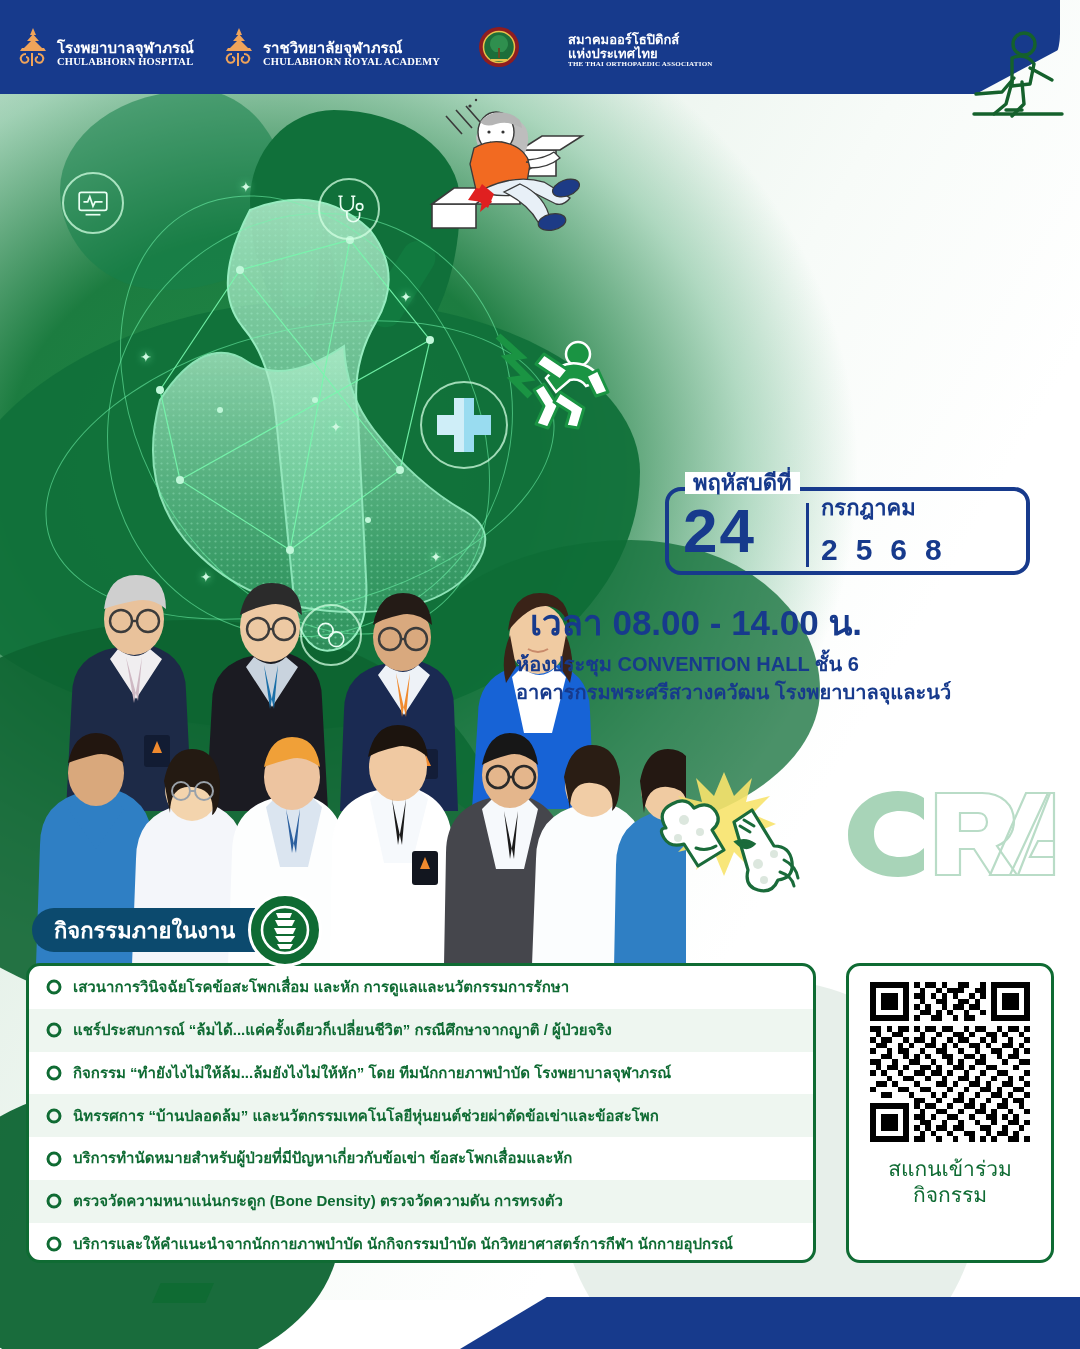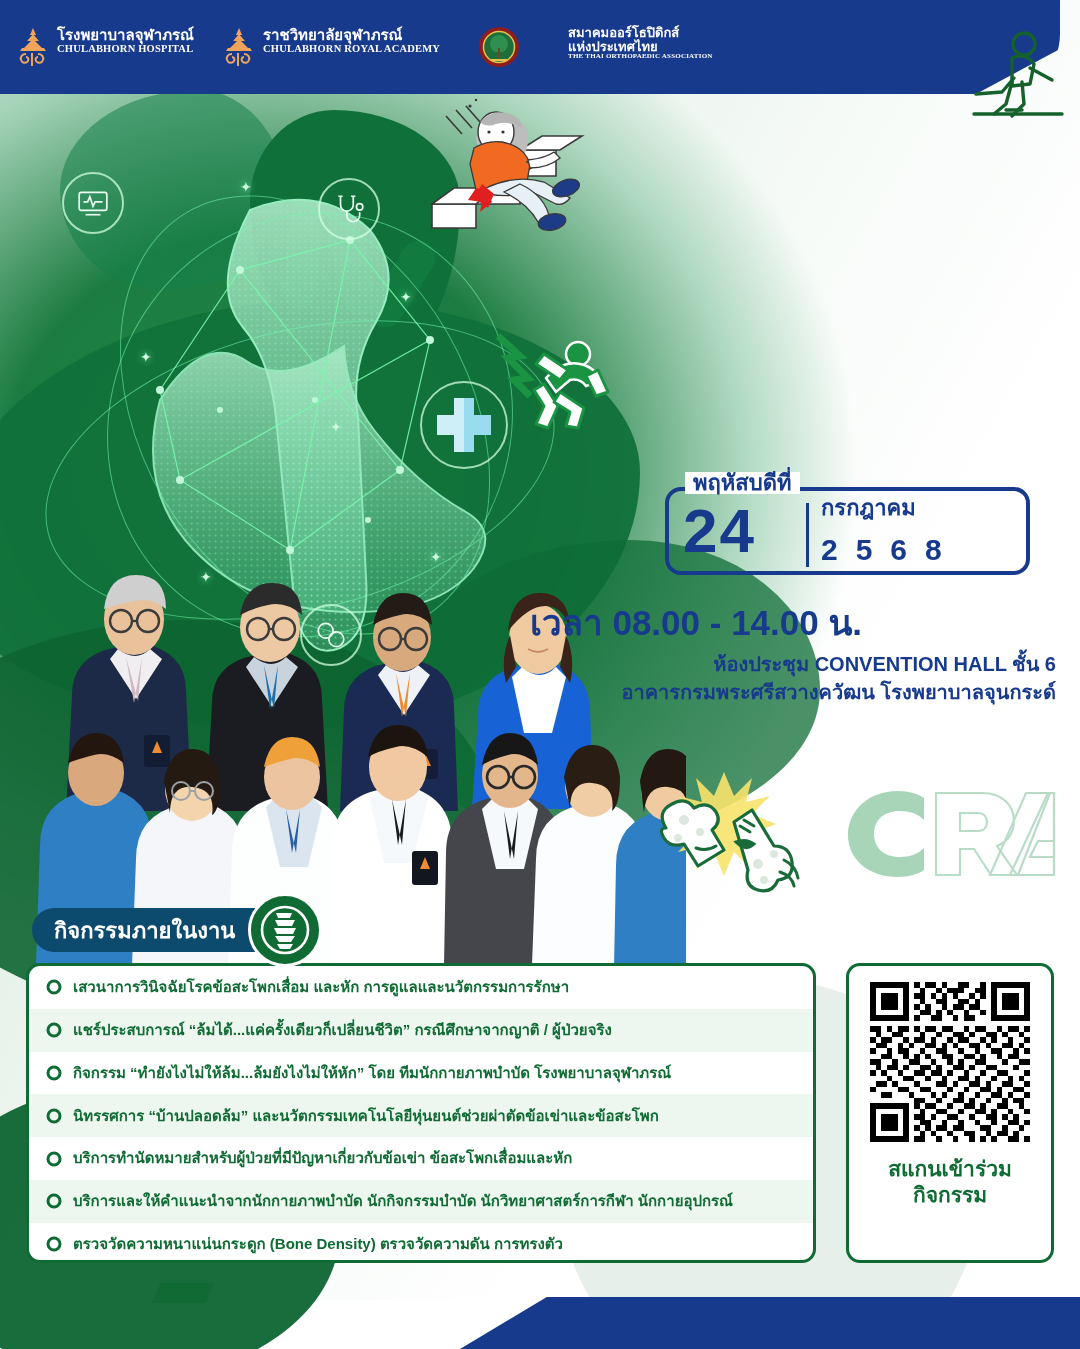--- a/index.html
+++ b/index.html
@@ -52,21 +52,21 @@
   }
   .topbar .navy {
     position:absolute; left:0; top:0; width:525px; height:94px; background:#173a8c;
   }
   .topbar .navy2 {
     position:absolute; left:460px; top:0; width:600px; height:94px; background:#173a8c;
     border-bottom-right-radius:60px;
     clip-path:polygon(0 0,100% 0,100% 52%, 86% 100%, 0 100%);
   }
   .logos { position:absolute; left:0; top:0; height:94px; display:flex; align-items:center; gap:0; z-index:7; }
-  .logo { display:flex; align-items:flex-start; gap:7px; }
+  .logo { display:flex; align-items:flex-end; gap:7px; }
   .logo .mark { width:34px; height:40px; flex:none; }
   .logo .txt { color:#fff; line-height:1.05; }
   .logo .th { font-size:15px; font-weight:bold; white-space:nowrap; }
   .logo .en { font-size:10.5px; font-weight:bold; letter-spacing:.2px; white-space:nowrap;
               font-family:"Liberation Serif","DejaVu Serif",serif; }
   .logo1 { margin-left:16px; }
   .logo2 { margin-left:28px; }
   .logo3 { margin-left:38px;gap:48px; }
   .logo3 .th { font-size:13px; }
   .logo3 .en { font-size:7px; }
@@ -94,21 +94,21 @@
     position:absolute; left:14px; top:4px; color:#173a8c; font-size:62px; font-weight:bold;
     line-height:1.15; letter-spacing:2px;
   }
   .datebox .vline { position:absolute; left:137px; top:12px; width:3px; height:64px; background:#173a8c; }
   .datebox .mon { position:absolute; left:152px; top:6px; color:#173a8c; font-size:22px; font-weight:bold; line-height:1; }
   .datebox .yr  { position:absolute; left:152px; top:44px; color:#173a8c; font-size:30px; font-weight:bold;
                   letter-spacing:18px; line-height:1; }
 
   .timeline-txt { position:absolute; right:30px; top:604px; width:520px; text-align:left; z-index:5; }
   .timeline-txt .time { color:#173a8c; font-size:35px; font-weight:bold; line-height:1.1; }
-  .venue { position:absolute; right:24px; top:650px; width:540px; text-align:right; z-index:5; }
+  .venue { position:absolute; right:24px; top:650px; width:540px; text-align:left; z-index:5; }
   .venue div { color:#173a8c; font-size:20px; font-weight:bold; line-height:1.4; }
 
   
   .cra-logo { position:absolute; left:840px; top:785px; z-index:4; }
 
   
   .people { position:absolute; left:26px; top:545px; width:660px; height:420px; z-index:3; }
 
   
   .act-badge {
@@ -133,21 +133,21 @@
   .litem .bullet { flex:none; width:18px; height:18px; margin-right:10px; }
   .litem .txt { color:#0f6b33; font-size:15px; font-weight:bold; line-height:1.1; white-space:nowrap; }
 
   
   .qrpanel {
     position:absolute; left:846px; top:963px; width:208px; height:300px; z-index:6;
     background:#fff; border:3px solid #0f6b33; border-radius:14px;
     display:flex; flex-direction:column; align-items:center; padding-top:16px;
   }
   .qrimg { width:160px; height:160px; }
-  .qrcap { margin-top:14px; text-align:center; color:#0f6b33; font-size:21px; font-weight:bold; line-height:1.25; }
+  .qrcap { margin-top:14px; text-align:center; color:#0f6b33; font-size:21px; font-weight:normal; line-height:1.25; }
 
   
   .footer { position:absolute; left:0; top:1297px; width:1080px; height:52px; z-index:8; }
   .footer .navyr {
     position:absolute; right:0; top:0; width:620px; height:52px; background:#173a8c;
     clip-path:polygon(14% 0,100% 0,100% 100%,0 100%);
   }
   .foot-left { position:absolute; left:20px; top:0; height:52px; display:flex; align-items:center; gap:8px; }
   .foot-left .t { color:#173a8c; font-size:17px; font-weight:bold; white-space:nowrap; }
   .foot-left .sep { color:#8fa4cf; font-size:20px; }
@@ -371,21 +371,21 @@
     <div class="vline"></div>
     <div class="mon">กรกฎาคม</div>
     <div class="yr">2568</div>
   </div>
 
   <div class="timeline-txt">
     <div class="time">เวลา 08.00 - 14.00 น.</div>
   </div>
   <div class="venue">
     <div>ห้องประชุม CONVENTION HALL ชั้น 6</div>
-    <div>อาคารกรมพระศรีสวางควัฒน โรงพยาบาลจุนกระด์</div>
+    <div>อาคารกรมพระศรีสวางควัฒน โรงพยาบาลจุและนว์</div>
   </div>
 
   <svg style="position:absolute;left:648px;top:768px;z-index:4;" width="160" height="150" viewBox="0 0 160 150">
     <path d="M76 4 l10 24 l18 -18 l-6 24 l24 -6 l-18 18 l24 10 l-24 10 l18 18 l-24 -6 l6 24 l-18 -18 l-10 24 l-10 -24 l-18 18 l6 -24 l-24 6 l18 -18 l-24 -10 l24 -10 l-18 -18 l24 6 l-6 -24 l18 18z" fill="#f7e36b" opacity=".9"></path>
     <g fill="#fff" stroke="#1a6b3a" stroke-width="3.2" stroke-linejoin="round">
       <path d="M18 60 q-10 -16 6 -24 q14 -8 22 4 q14 -8 22 4 q6 10 -4 18 l12 20 l-26 16 l-14 -22 q-14 4 -20 -6 q-6 -10 2 -10z"></path>
       <path d="M86 54 l18 -12 l22 36 q16 0 18 16 q2 16 -14 18 q-6 14 -20 10 q-14 -4 -10 -20z"></path>
     </g>
     <g fill="#d7e3d9" opacity=".85">
       <circle cx="36" cy="52" r="5"></circle>
@@ -578,27 +578,27 @@
     <div class="litem">
       <svg class="bullet" viewBox="0 0 18 18">
           <circle cx="9" cy="9" r="6" fill="none" stroke="#0f6b33" stroke-width="3"></circle>
         </svg>
       <div class="txt">บริการทำนัดหมายสำหรับผู้ป่วยที่มีปัญหาเกี่ยวกับข้อเข่า ข้อสะโพกเสื่อมและหัก</div>
     </div>
     <div class="litem">
       <svg class="bullet" viewBox="0 0 18 18">
           <circle cx="9" cy="9" r="6" fill="none" stroke="#0f6b33" stroke-width="3"></circle>
         </svg>
-      <div class="txt">บริการและให้คำแนะนำจากนักกายภาพบำบัด นักกิจกรรมบำบัด นักวิทยาศาสตร์การกีฬา นักกายอุปกรณ์</div>
+      <div class="txt">ตรวจวัดความหนาแน่นกระดูก (Bone Density) ตรวจวัดความดัน การทรงตัว</div>
     </div>
     <div class="litem">
       <svg class="bullet" viewBox="0 0 18 18">
           <circle cx="9" cy="9" r="6" fill="none" stroke="#0f6b33" stroke-width="3"></circle>
         </svg>
-      <div class="txt">ตรวจวัดความหนาแน่นกระดูก (Bone Density) ตรวจวัดความดัน การทรงตัว</div>
+      <div class="txt">บริการและให้คำแนะนำจากนักกายภาพบำบัด นักกิจกรรมบำบัด นักวิทยาศาสตร์การกีฬา นักกายอุปกรณ์</div>
     </div>
   </div>
 
   <div class="qrpanel">
     <svg class="qrimg" viewBox="0 0 29 29" shape-rendering="crispEdges">
       <rect width="29" height="29" fill="#fff"></rect>
       <g fill="#000">
         <rect x="0" y="0" width="7" height="7"></rect>
           <rect x="1" y="1" width="5" height="5" fill="#fff"></rect>
           <rect x="2" y="2" width="3" height="3"></rect>

